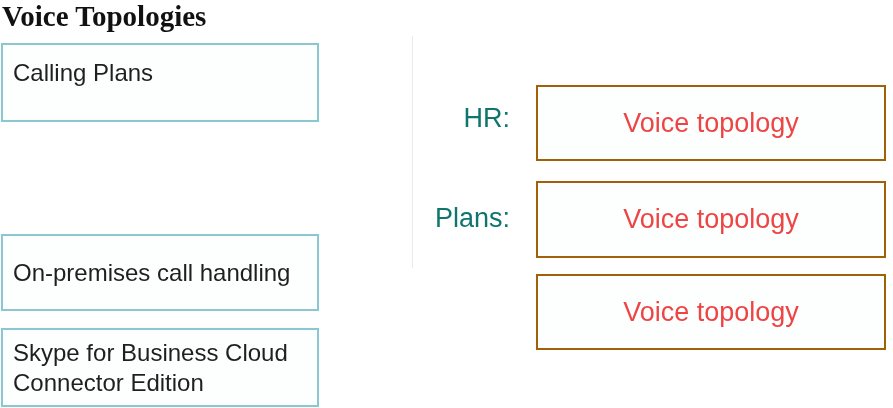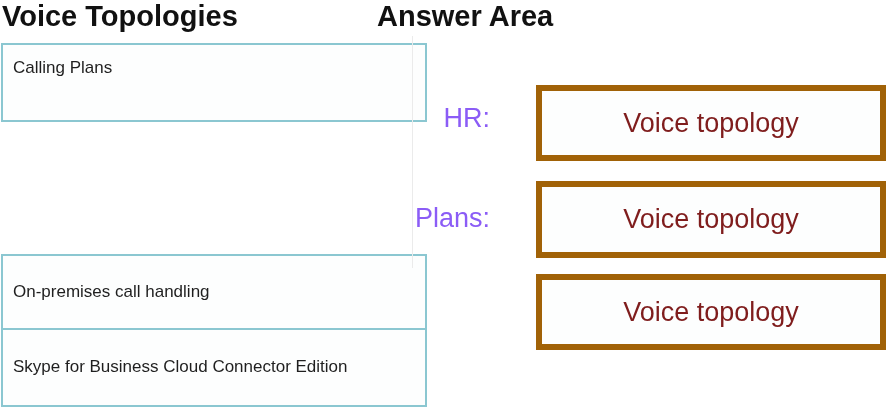--- a/index.html
+++ b/index.html
@@ -17,71 +17,72 @@
     color: #1f1f1f;
   }
   .panel-title {
     position: absolute;
     top: 0;
     font-size: 29px;
     font-weight: bold;
     color: #111111;
     letter-spacing: 0px;
     white-space: nowrap;
+    font-family: Liberation Serif, serif;
   }
   #source-title { left: 2px; }
   #answer-title { left: 377px; }
 
   .tile {
     position: absolute;
     left: 1px;
-    width: 426px;
+    width: 318px;
     box-sizing: border-box;
     border: 2px solid #8bc7d1;
     background: #fdfefe;
     display: flex;
-    font-size: 17px;
+    font-size: 24px;
     color: #1f1f1f;
     padding-left: 10px;
     padding-right: 4px;
     line-height: 1.22;
   }
   .tile.top-aligned { align-items: flex-start; padding-top: 13px; }
   .tile.centered    { align-items: center; }
 
   #tile-0 { top: 43px;  height: 79px; }
   #tile-1 { top: 139px; height: 79px; }
-  #tile-2 { top: 234px; height: 77px; margin-top: 20px; }
+  #tile-2 { top: 234px; height: 77px; }
   #tile-3 { top: 328px; height: 79px; }
 
   .answer-label {
     position: absolute;
-    left: 360px;
+    left: 380px;
     width: 130px;
     text-align: right;
     font-size: 27px;
-    color: #8b5cf6;
+    color: #0f766e;
     white-space: nowrap;
   }
   #label-0 { top: 103px; }
   #label-1 { top: 203px; }
   #label-2 { top: 296px; }
 
   .drop-box {
     position: absolute;
     left: 536px;
     width: 350px;
     box-sizing: border-box;
-    border: 6px solid #a16207;
+    border: 2px solid #a16207;
     background: #fdfefe;
     display: flex;
     align-items: center;
     justify-content: center;
     font-size: 27px;
-    color: #7f1d1d;
+    color: #ef4444;
   }
   #box-0 { top: 85px;  height: 76px; }
   #box-1 { top: 181px; height: 77px; }
   #box-2 { top: 274px; height: 76px; }
 
   .faint-divider {
     position: absolute;
     left: 412px;
     top: 36px;
     width: 1px;
@@ -89,21 +90,20 @@
     background: #ebebeb;
   }
 </style>
 </head>
 <body>
 
 <div id="stage">
 
   <div id="source-title" class="panel-title">Voice Topologies</div>
 
-  <div id="answer-title" class="panel-title">Answer Area</div>
 
   <div id="tile-0" class="tile top-aligned">Calling Plans</div>
 
 
   <div id="tile-2" class="tile centered">On-premises call handling</div>
 
   <div id="tile-3" class="tile centered">Skype for Business Cloud Connector Edition</div>
 
   <div class="faint-divider"></div>
 

